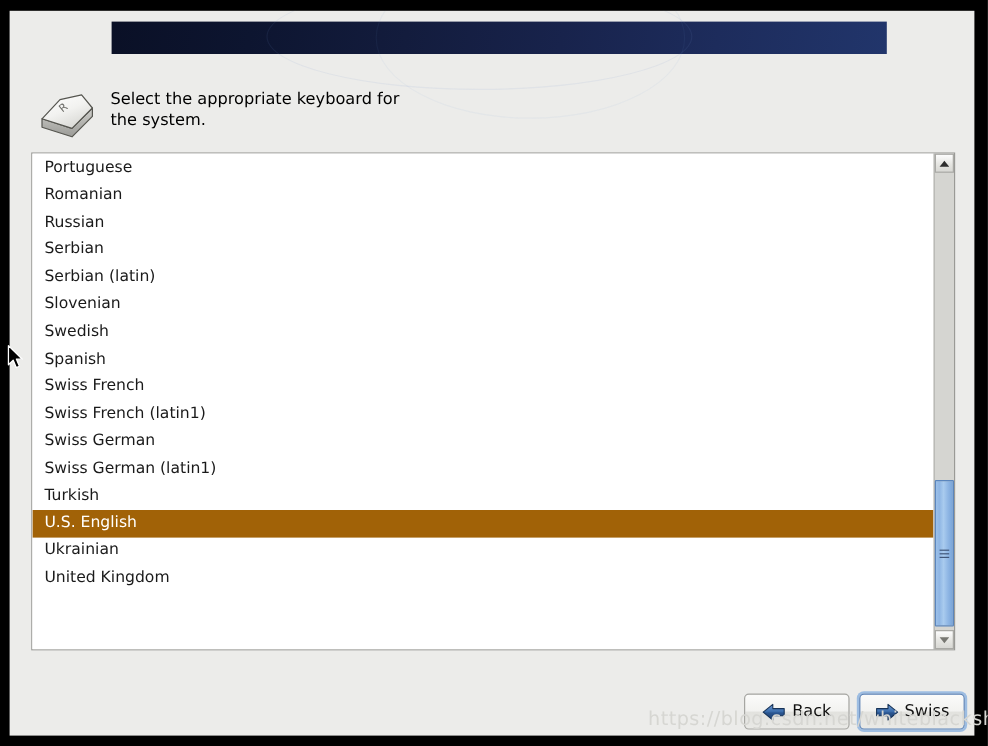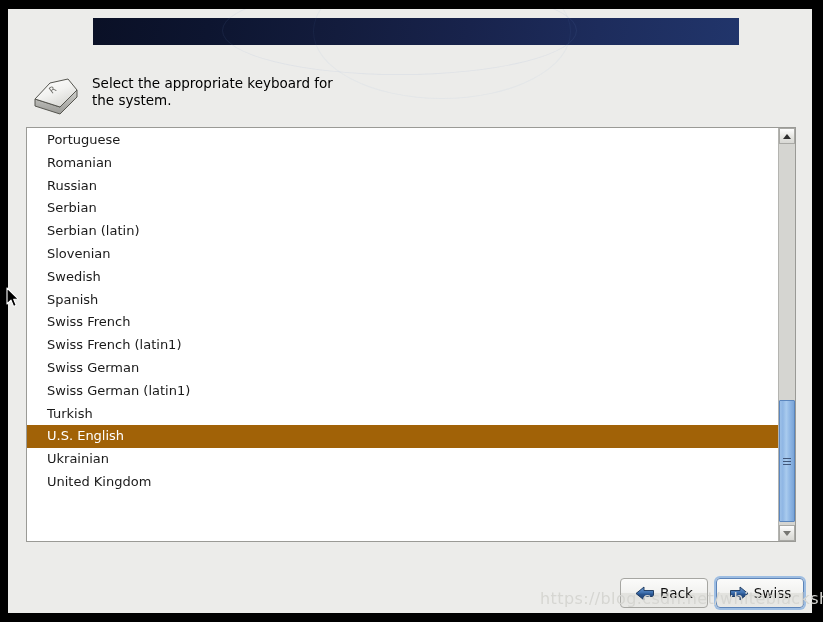--- a/index.html
+++ b/index.html
@@ -110,21 +110,21 @@
     flex: 1 1 auto;
     overflow: hidden;
     background: #ffffff;
   }
   #list-inner {
     padding-top: 1px;
   }
   .list-row {
     height: 22.8px;
     line-height: 22.8px;
-    padding-left: 20px;
+    padding-left: 10px;
     font-size: 13px;
     color: #1a1a1a;
     white-space: nowrap;
     overflow: hidden;
   }
   .list-row.selected {
     background: #a16207;
     color: #ffffff;
   }
 

